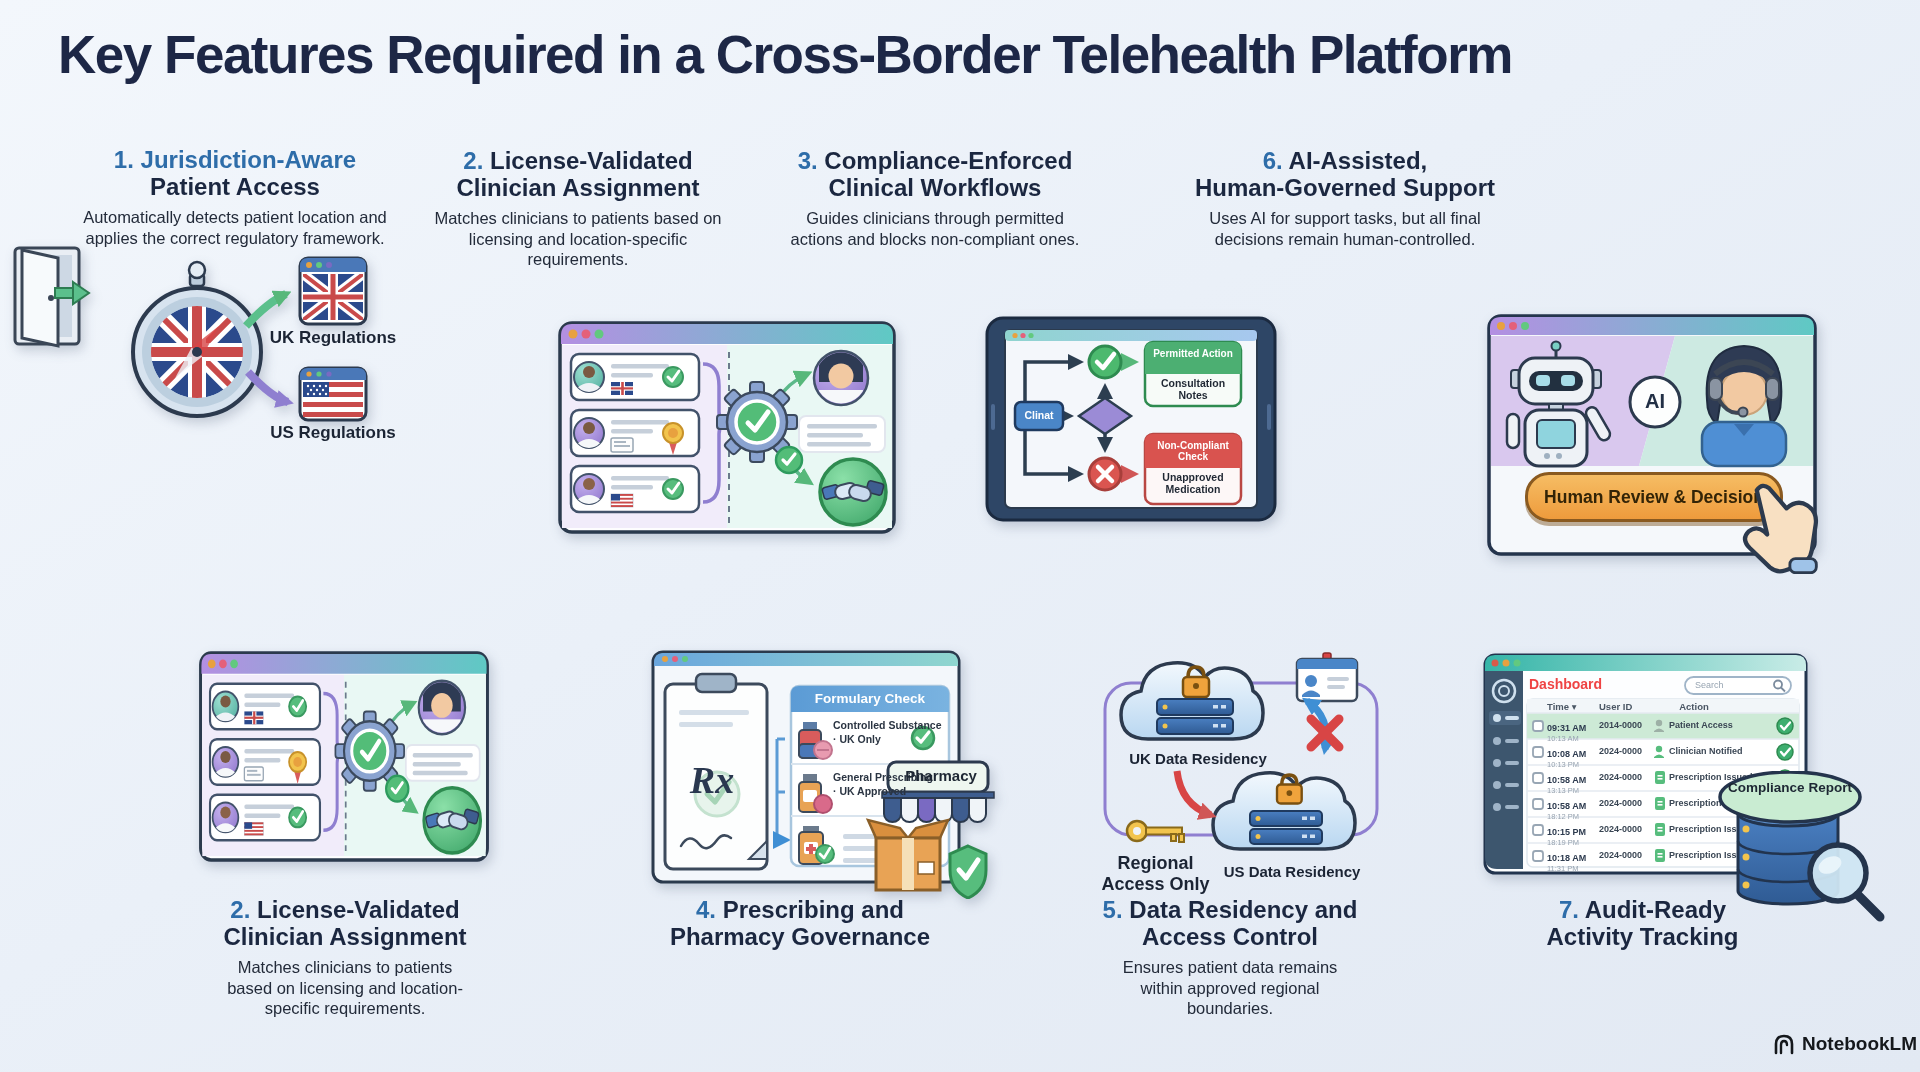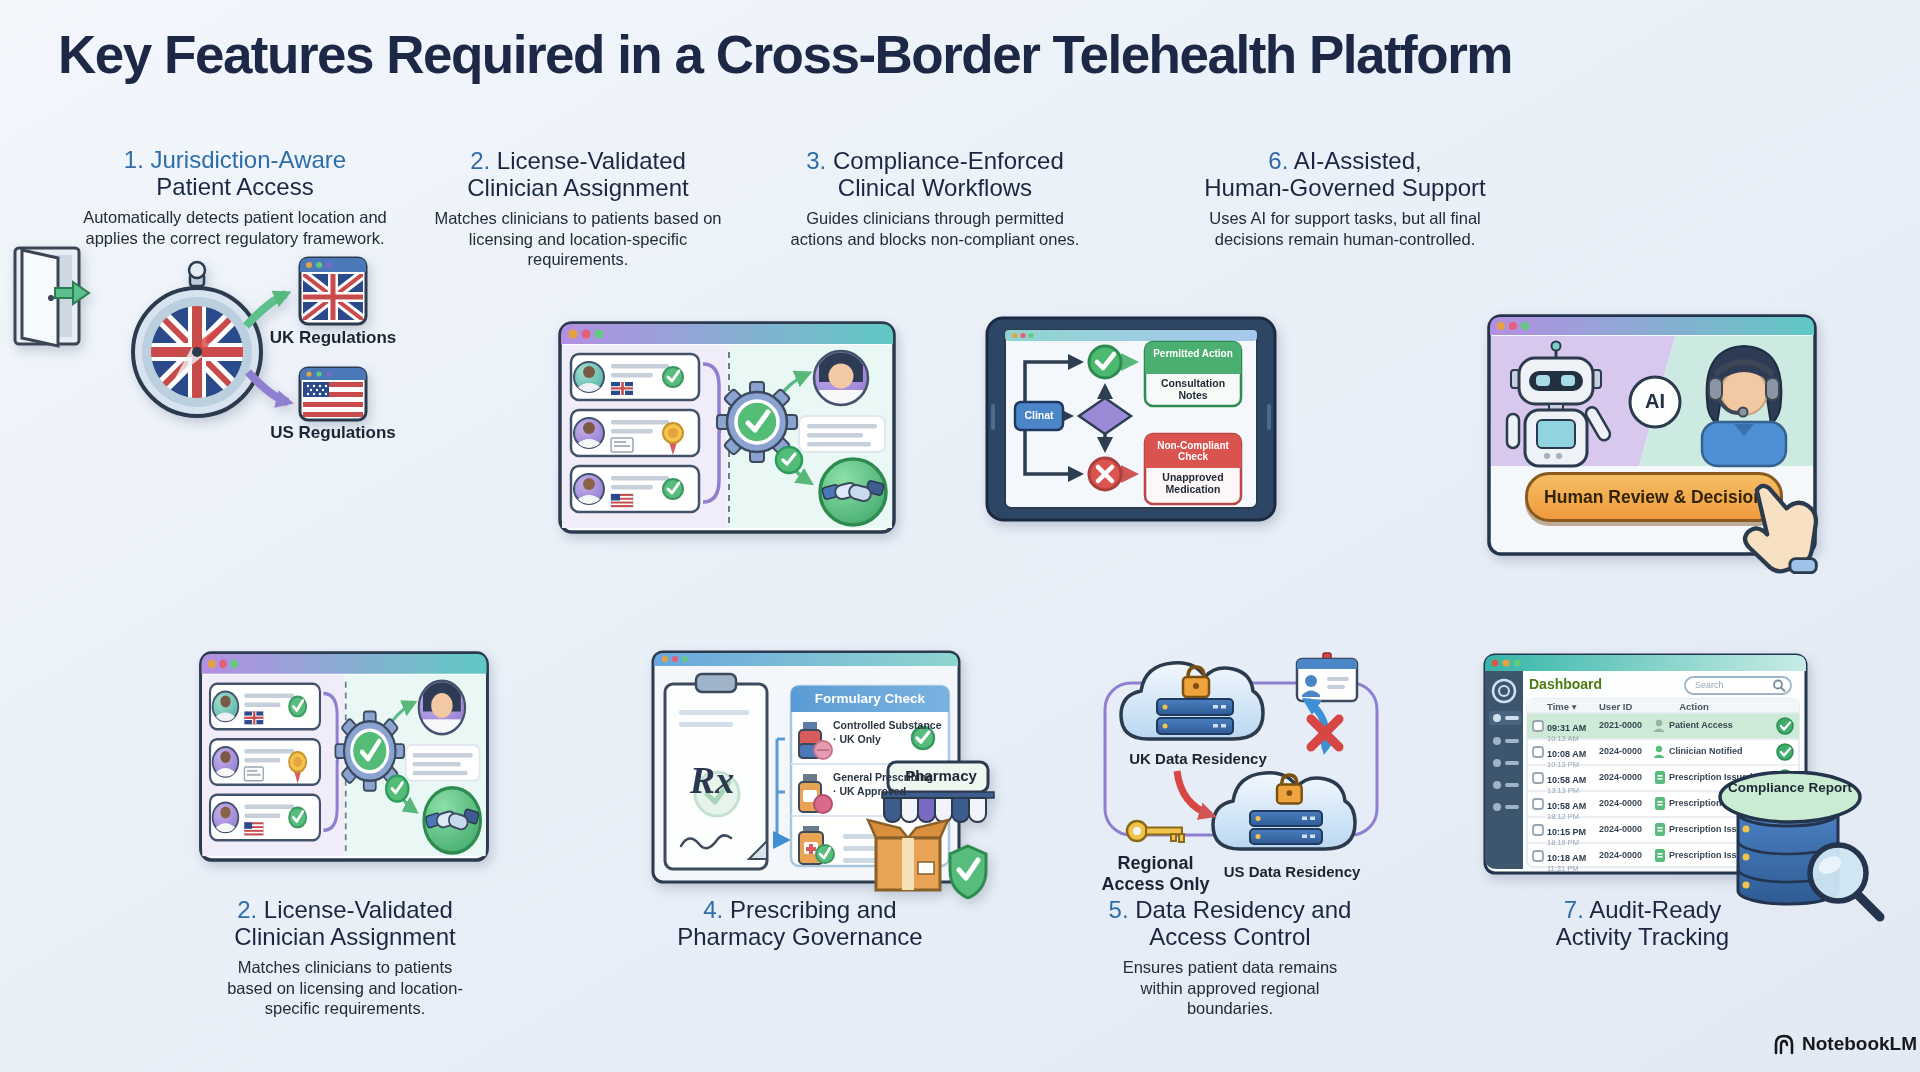--- a/index.html
+++ b/index.html
@@ -2,21 +2,21 @@
 <html><head>
 <meta charset="utf-8">
 <style>
   html,body{margin:0;padding:0;}
   body{width:1920px;height:1072px;overflow:hidden;
     font-family:"Liberation Sans","DejaVu Sans",sans-serif;
     background:linear-gradient(150deg,#f3f7fc 0%,#eaf0f8 45%,#e2e9f3 100%);position:relative;}
   .title{position:absolute;left:55px;top:24px;width:1460px;text-align:center;
     font-size:53px;font-weight:800;letter-spacing:-1.5px;color:#1d2746;}
   .panel-text{position:absolute;text-align:center;}
-  .ph{font-size:24px;font-weight:400;color:#1b2740;line-height:1.12;}
+  .ph{font-size:24px;font-weight:700;color:#1b2740;line-height:1.12;}
   .ph .num{color:#2e6da9;}
   .ph.all-blue .l1{color:#2e6da9;}
   .pd{font-size:16.5px;font-weight:500;color:#232b3a;line-height:1.26;margin:6px auto 0;}
   .lbl{position:absolute;text-align:center;font-weight:700;color:#1b2434;font-size:17px;line-height:1.15;}
   .ov{position:absolute;text-align:center;line-height:1.12;}
   .shadow{filter:drop-shadow(3px 5px 6px rgba(40,60,90,.22));}
   .wrap{position:absolute;}
   .btn-review{position:absolute;left:38px;top:158px;width:252px;height:44px;border-radius:24px;
     background:linear-gradient(180deg,#f7c express 0,#f6bd64,#ee9b3c);border:3px solid #8a5a20;
     background:linear-gradient(180deg,#f6bd64,#ee9b3c);
@@ -690,28 +690,28 @@
     <g>
       <circle cx="302" cy="73" r="8" fill="#3eae6f" stroke="#2e8b50" stroke-width="1.5"></circle>
       <polyline points="298,73 301,76.5 307,69.5" fill="none" stroke="#fff" stroke-width="2.4" stroke-linecap="round" stroke-linejoin="round"></polyline>
       <circle cx="302" cy="99" r="8" fill="#3eae6f" stroke="#2e8b50" stroke-width="1.5"></circle>
       <polyline points="298,99 301,102.5 307,95.5" fill="none" stroke="#fff" stroke-width="2.4" stroke-linecap="round" stroke-linejoin="round"></polyline>
       <circle cx="302" cy="125" r="8" fill="#3eae6f" stroke="#2e8b50" stroke-width="1.5"></circle>
       <polyline points="298,125 301,128.5 307,121.5" fill="none" stroke="#fff" stroke-width="2.4" stroke-linecap="round" stroke-linejoin="round"></polyline>
     </g>
   </svg>
   
-  <div class="ov" style="left:46px;top:24px;width:100px;text-align:left;font-size:14px;font-weight:800;color:#4d7c0f">Dashboard</div>
+  <div class="ov" style="left:46px;top:24px;width:100px;text-align:left;font-size:14px;font-weight:800;color:#ef4444">Dashboard</div>
   <div class="ov" style="left:212px;top:27px;width:60px;text-align:left;font-size:9px;color:#98a5b2">Search</div>
   <div class="ov" style="left:64px;top:49px;width:50px;text-align:left;font-size:9.5px;font-weight:700;color:#4a5664">Time ▾</div>
   <div class="ov" style="left:116px;top:49px;width:50px;text-align:left;font-size:9.5px;font-weight:700;color:#4a5664">User ID</div>
   <div class="ov" style="left:186px;top:49px;width:50px;text-align:center;font-size:9.5px;font-weight:700;color:#4a5664">Action</div>
 
   <div class="ov" style="left:64px;top:64px;width:52px;text-align:left"><span class="dash-t">09:31 AM</span><span class="dash-sub">10:13 AM</span></div>
-  <div class="ov dash-cell" style="left:116px;top:67px;width:56px;text-align:left">2021-0000</div>
+  <div class="ov dash-cell" style="left:116px;top:67px;width:56px;text-align:left">2014-0000</div>
   <div class="ov dash-cell" style="left:186px;top:67px;width:90px;text-align:left">Patient Access</div>
 
   <div class="ov" style="left:64px;top:90px;width:52px;text-align:left"><span class="dash-t">10:08 AM</span><span class="dash-sub">10:13 PM</span></div>
   <div class="ov dash-cell" style="left:116px;top:93px;width:56px;text-align:left">2024-0000</div>
   <div class="ov dash-cell" style="left:186px;top:93px;width:90px;text-align:left">Clinician Notified</div>
 
   <div class="ov" style="left:64px;top:116px;width:52px;text-align:left"><span class="dash-t">10:58 AM</span><span class="dash-sub">13:13 PM</span></div>
   <div class="ov dash-cell" style="left:116px;top:119px;width:56px;text-align:left">2024-0000</div>
   <div class="ov dash-cell" style="left:186px;top:119px;width:90px;text-align:left">Prescription Issued</div>
 

